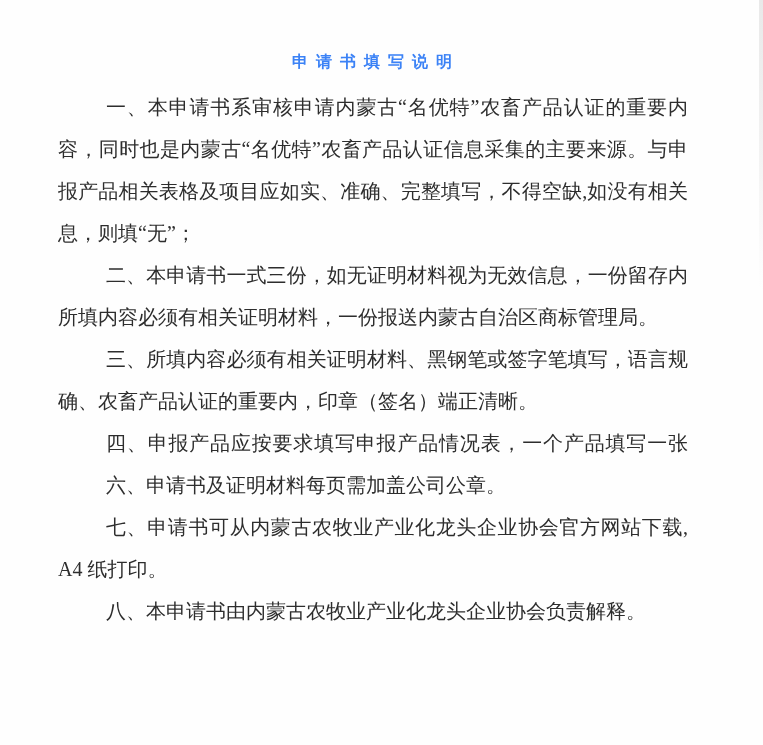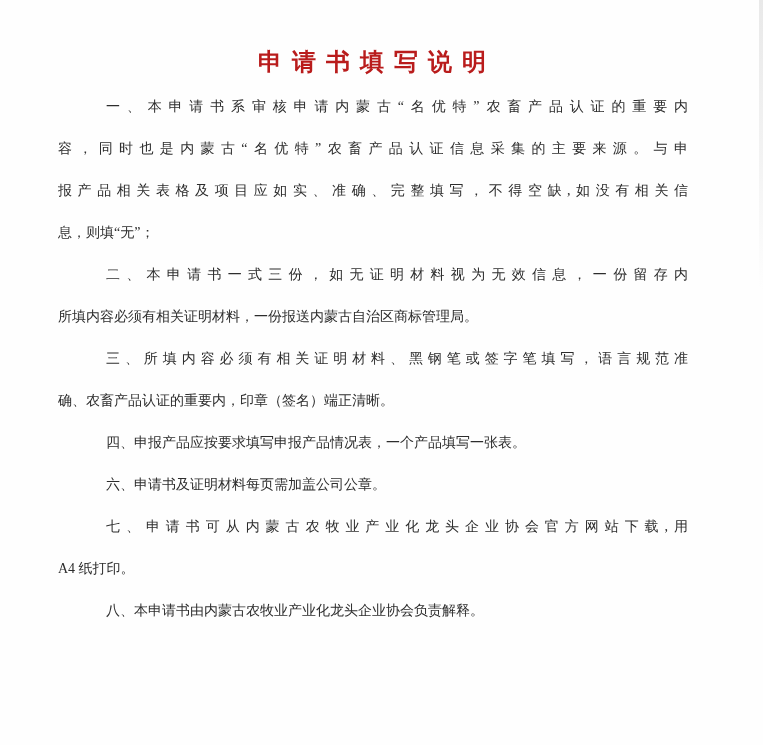--- a/index.html
+++ b/index.html
@@ -24,31 +24,31 @@
     width: 4px;
     height: 290px;
     background: linear-gradient(to bottom, #e9e9e9 0%, #f3f3f3 55%, rgba(255,255,255,0) 100%);
     pointer-events: none;
   }
   .title {
     margin: 0 0 0 58px;
     padding-top: 44px;
     width: 630px;
     text-align: center;
-    font-size: 24px;
+    font-size: 16px;
     font-weight: bold;
     letter-spacing: 2px;
     line-height: 36px;
-    color: #b91c1c;
+    color: #3b82f6;
     white-space: pre;
   }
   .doc-body {
     margin: 6px 4px 0 58px;
     width: 630px;
-    font-size: 14px;
+    font-size: 20px;
     line-height: 42px;
   }
   .paragraph {
     margin: 0;
     padding: 0;
   }
   .line {
     text-align: justify;
     text-align-last: left;
     text-justify: inter-character;

